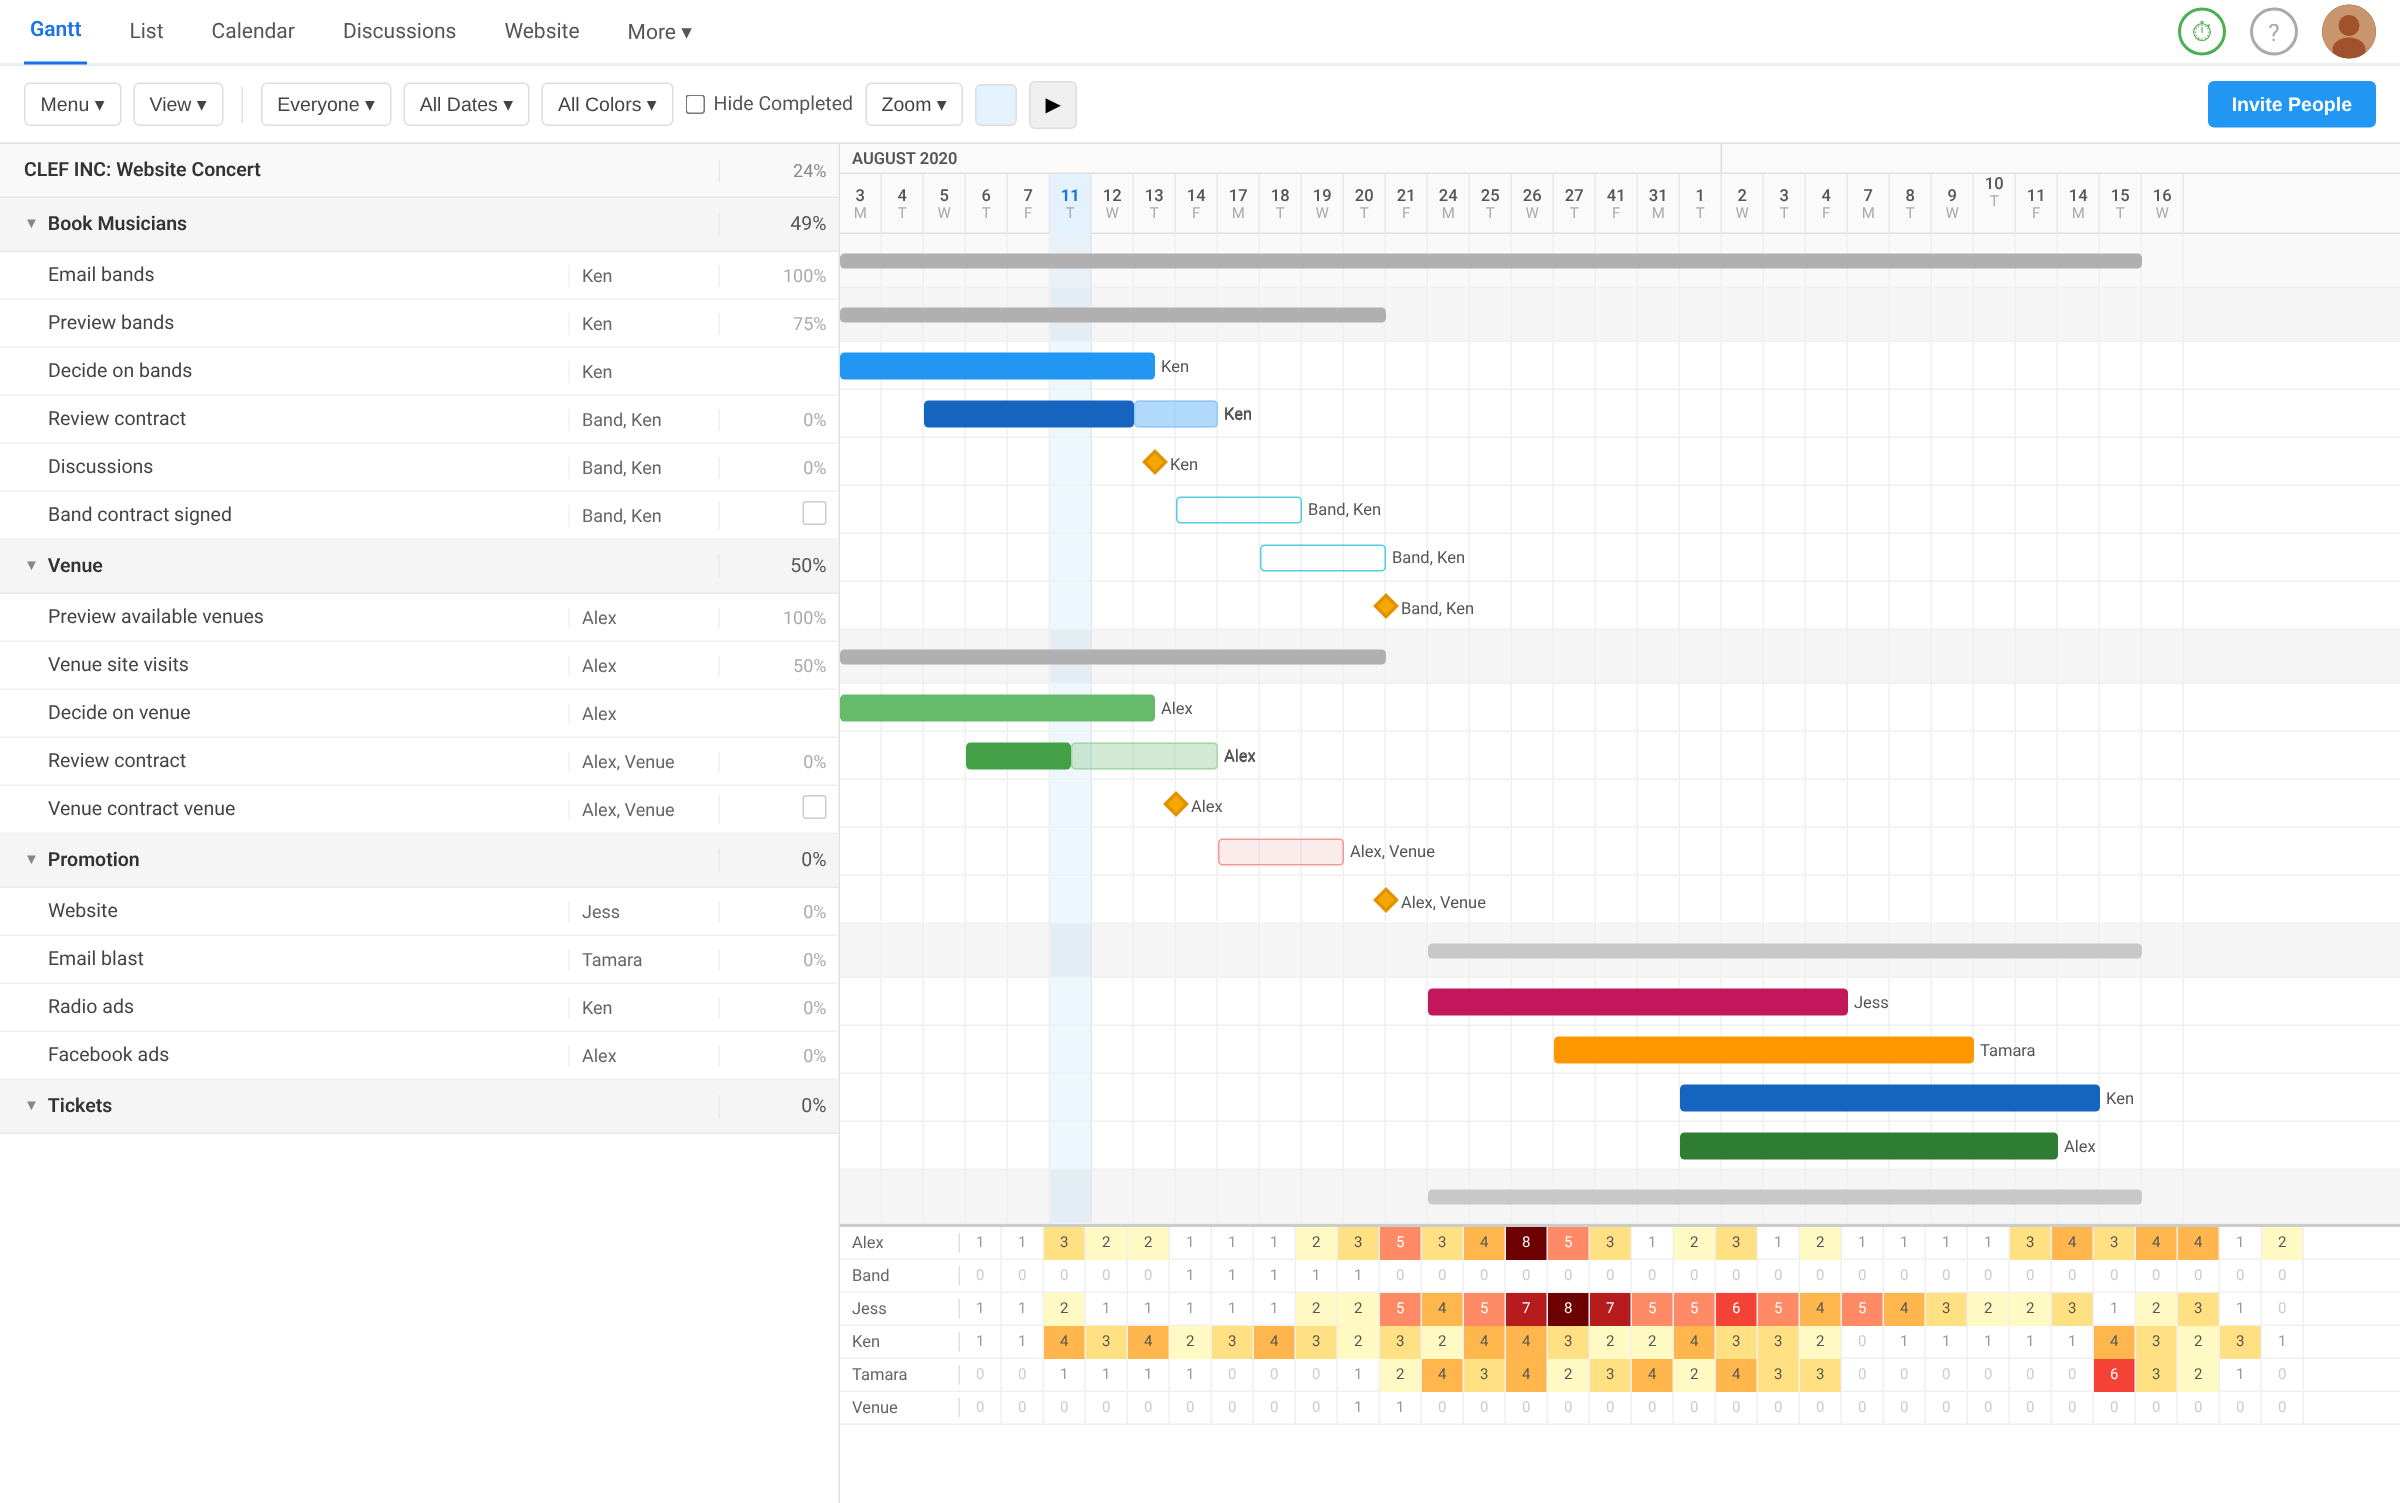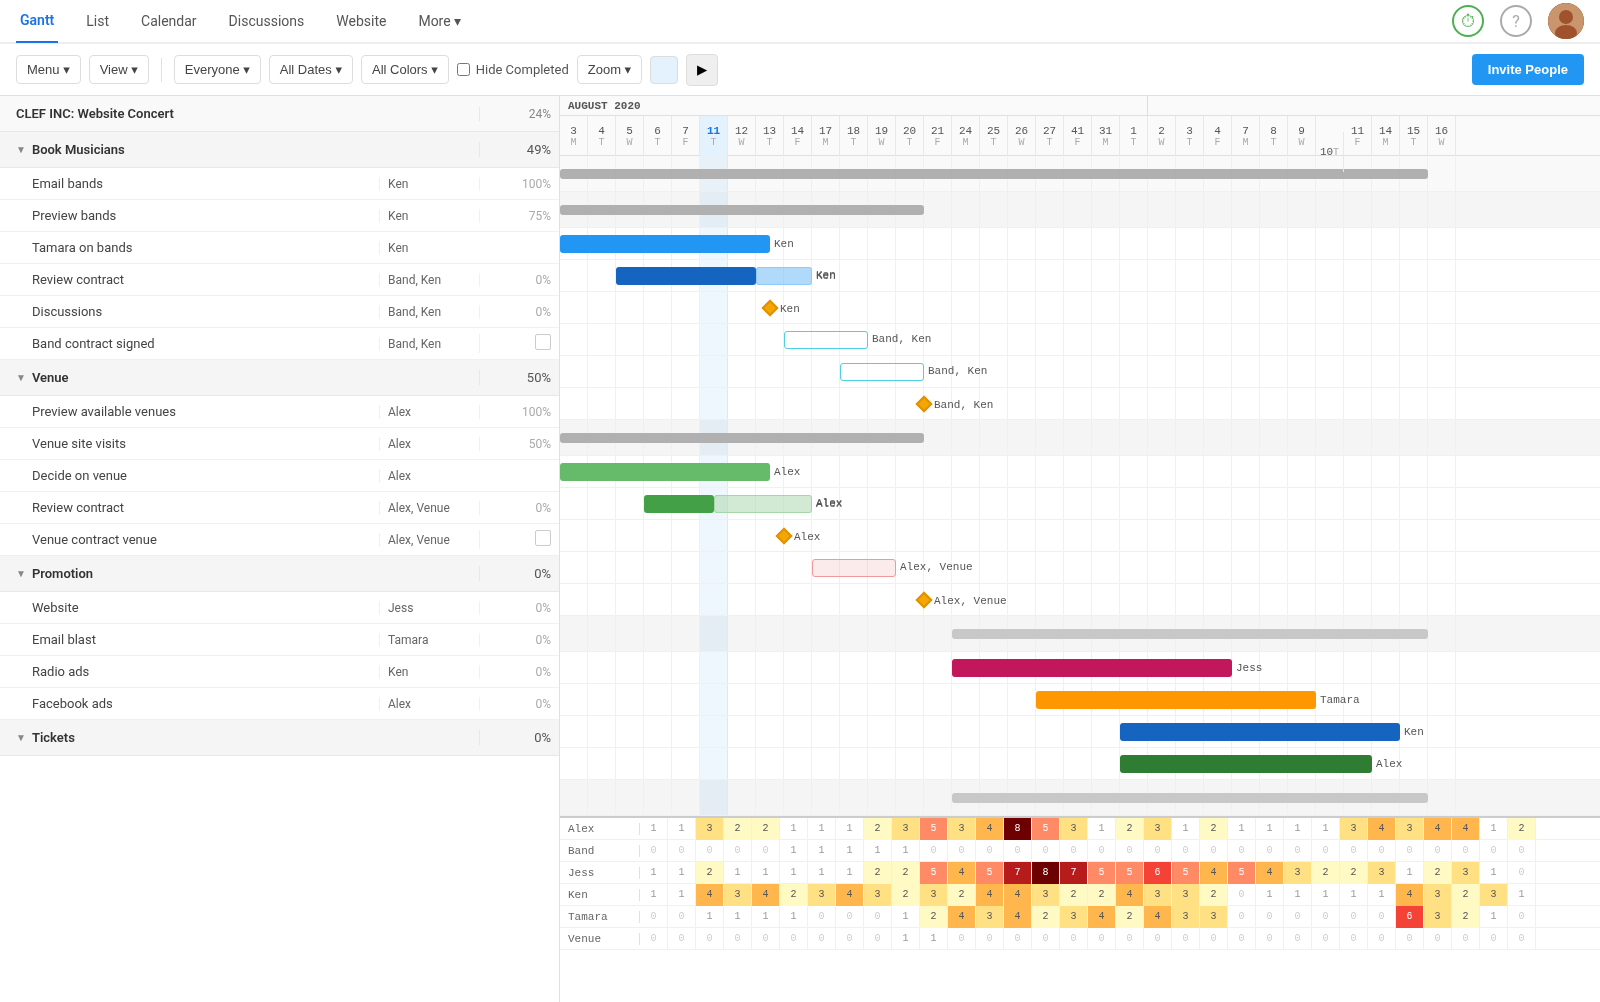--- a/index.html
+++ b/index.html
@@ -109,21 +109,21 @@
         <div class="task-name">Email bands</div>
         <div class="task-assigned">Ken</div>
         <div class="task-progress">100%</div>
       </div>
       <div class="task-row">
         <div class="task-name">Preview bands</div>
         <div class="task-assigned">Ken</div>
         <div class="task-progress">75%</div>
       </div>
       <div class="task-row">
-        <div class="task-name">Tamara on bands</div>
+        <div class="task-name">Decide on bands</div>
         <div class="task-assigned">Ken</div>
         <div class="task-progress"></div>
       </div>
       <div class="task-row">
         <div class="task-name">Review contract</div>
         <div class="task-assigned">Band, Ken</div>
         <div class="task-progress">0%</div>
       </div>
       <div class="task-row">
         <div class="task-name">Discussions</div>
@@ -195,21 +195,21 @@
 
       <div class="group-row">
         <div class="group-name"><span class="chevron">▼</span> Tickets</div>
         <div class="group-assigned"></div>
         <div class="group-progress">0%</div>
       </div>
     </div>
   </div>
 
   <div style="flex:1;overflow:auto;position:relative;" id="gantt-panel">
-    <div style="min-width:924px;font-family:Liberation Mono, monospace;">
+    <div style="min-width:924px;">
 
       <div style="position:sticky;top:0;z-index:10;background:#fff;">
 
         <div style="display:flex;height:20px;background:#fafafa;border-bottom:1px solid #e0e0e0;">
           <div style="width:588px;padding:0 8px;font-size:11px;font-weight:600;color:#555;display:flex;align-items:center;border-right:1px solid #ddd;">AUGUST 2020</div>
         </div>
 
         <div style="display:flex;height:40px;background:#fafafa;border-bottom:1px solid #e0e0e0;" id="day-row">
         <div style="width: 28px; min-width: 28px; display: flex; flex-direction: column; align-items: center; justify-content: center; border-right: 1px solid rgb(232, 232, 232); height: 40px; flex-shrink: 0;">
               <span style="font-size:11px;font-weight:500;color:#555;">3</span>
@@ -312,21 +312,21 @@
               <span style="font-size:10px;color:#aaa;">M</span>
             </div>
             <div style="width: 28px; min-width: 28px; display: flex; flex-direction: column; align-items: center; justify-content: center; border-right: 1px solid rgb(232, 232, 232); height: 40px; flex-shrink: 0;">
               <span style="font-size:11px;font-weight:500;color:#555;">8</span>
               <span style="font-size:10px;color:#aaa;">T</span>
             </div>
             <div style="width: 28px; min-width: 28px; display: flex; flex-direction: column; align-items: center; justify-content: center; border-right: 1px solid rgb(232, 232, 232); height: 40px; flex-shrink: 0;">
               <span style="font-size:11px;font-weight:500;color:#555;">9</span>
               <span style="font-size:10px;color:#aaa;">W</span>
             </div>
-            <div style="width: 28px; min-width: 28px; display: flex; flex-direction: row; align-items: center; justify-content: center; border-right: 1px solid rgb(232, 232, 232); height: 40px; flex-shrink: 0; margin-top: 16px;">
+            <div style="width: 28px; min-width: 28px; display: flex; flex-direction: column; align-items: center; border-right: 1px solid rgb(232, 232, 232); height: 40px; flex-shrink: 0;">
               <span style="font-size:11px;font-weight:500;color:#555;">10</span>
               <span style="font-size:10px;color:#aaa;">T</span>
             </div>
             <div style="width: 28px; min-width: 28px; display: flex; flex-direction: column; align-items: center; justify-content: center; border-right: 1px solid rgb(232, 232, 232); height: 40px; flex-shrink: 0;">
               <span style="font-size:11px;font-weight:500;color:#555;">11</span>
               <span style="font-size:10px;color:#aaa;">F</span>
             </div>
             <div style="width: 28px; min-width: 28px; display: flex; flex-direction: column; align-items: center; justify-content: center; border-right: 1px solid rgb(232, 232, 232); height: 40px; flex-shrink: 0;">
               <span style="font-size:11px;font-weight:500;color:#555;">14</span>
               <span style="font-size:10px;color:#aaa;">M</span>

